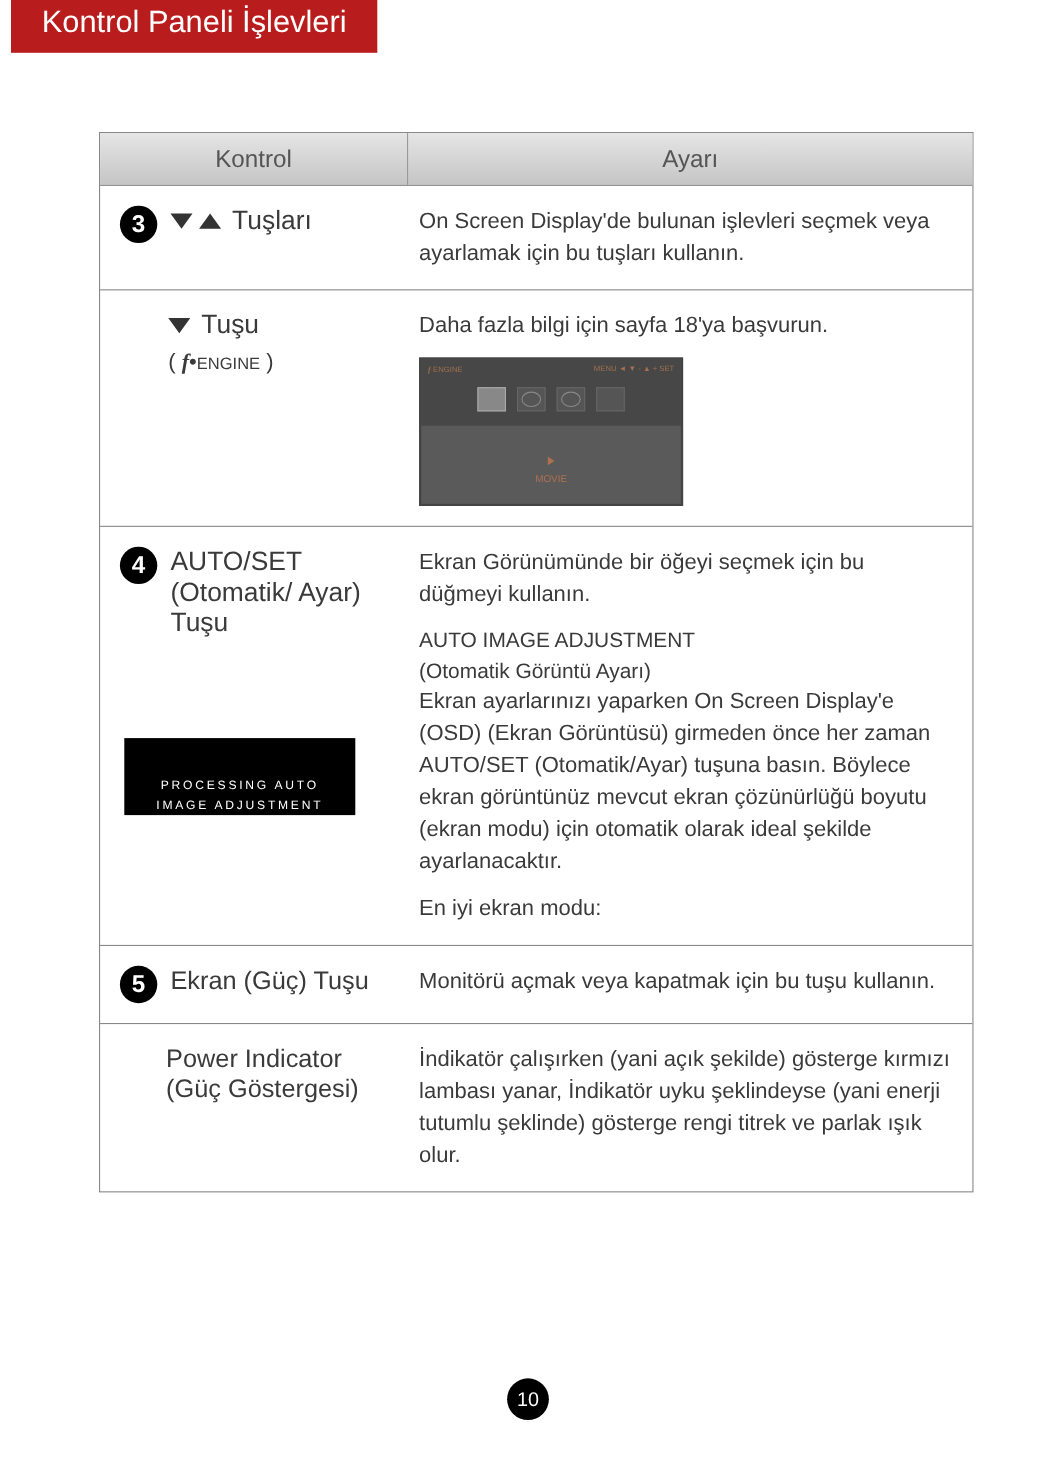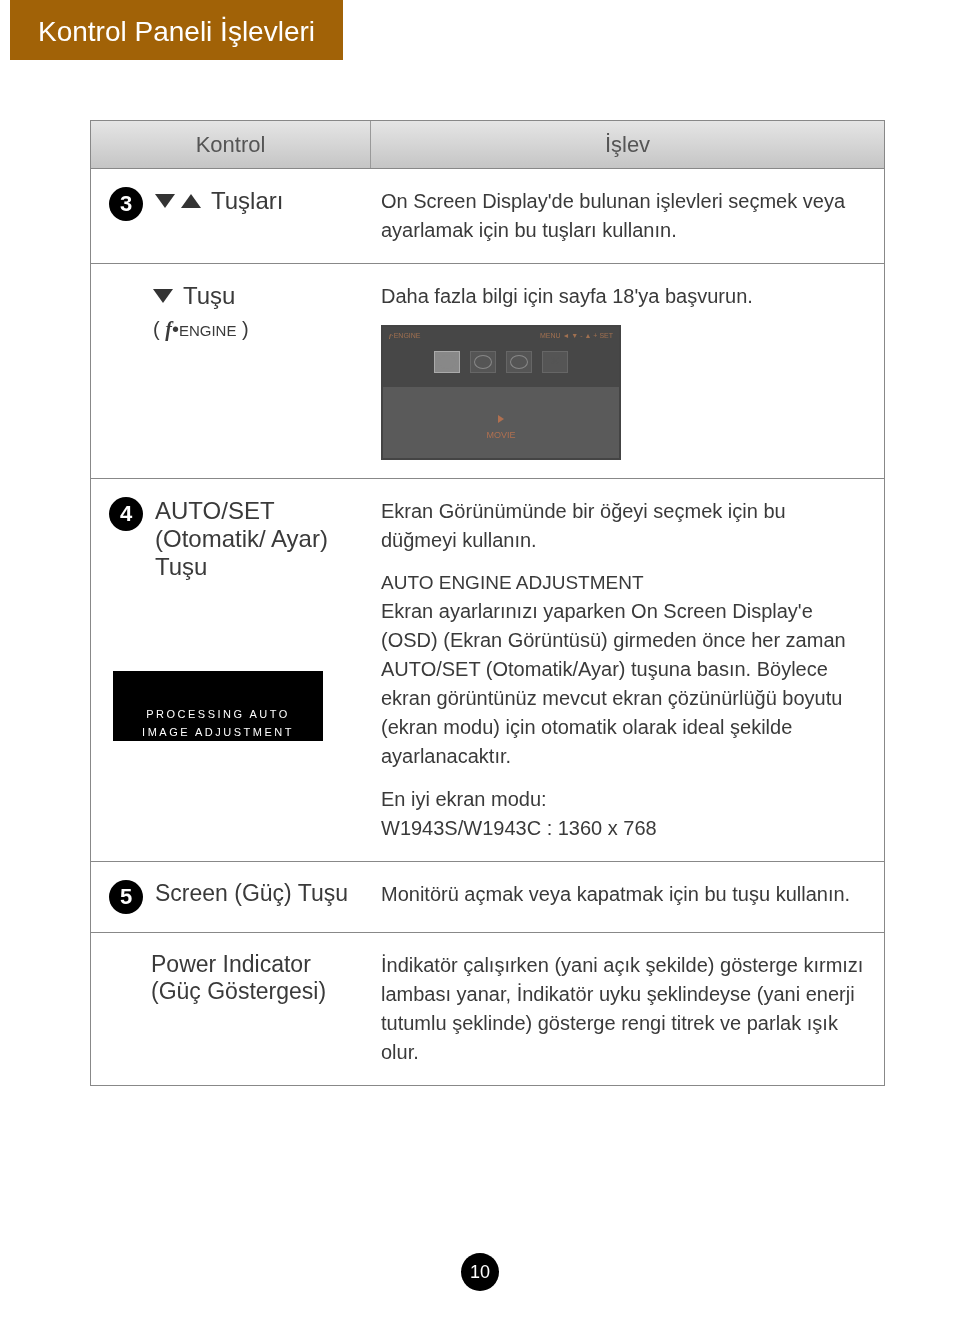--- a/index.html
+++ b/index.html
@@ -8,24 +8,24 @@
     height: 1331px;
     background: #fff;
     font-family: Arial, Helvetica, sans-serif;
     color: #3a3a3a;
     position: relative;
   }
   .black-tab {
     position: absolute;
     top: 0;
     left: 10px;
-    background: #a16207;
+    background: #b91c1c;
     color: #fff;
     font-size: 28px;
-    padding: 16px 28px 12px 28px;
+    padding: 4px 28px 12px 28px;
   }
   .table {
     position: absolute;
     top: 120px;
     left: 90px;
     width: 795px;
     border: 1px solid #888;
   }
   .header-row {
     display: flex;
@@ -184,21 +184,21 @@
   }
 </style>
 </head>
 <body>
 
 <div class="black-tab">Kontrol Paneli İşlevleri</div>
 
 <div class="table">
   <div class="header-row">
     <div class="header-cell control">Kontrol</div>
-    <div class="header-cell func">İşlev</div>
+    <div class="header-cell func">Ayarı</div>
   </div>
 
   <div class="row row3">
     <div class="cell-left">
       <span class="circle-num">3</span>
       <span style="display:inline-flex; align-items:center; gap:4px;">
         <span class="tri down"></span>
         <span class="tri up"></span>
         <span style="margin-left:6px;">Tuşları</span>
       </span>
@@ -254,34 +254,34 @@
         </div>
       </div>
       <div class="processing-box">
         <div>PROCESSING AUTO</div>
         <div>IMAGE ADJUSTMENT</div>
       </div>
     </div>
     <div class="cell-right">
       <div>Ekran Görünümünde bir öğeyi seçmek için bu düğmeyi kullanın.</div>
       <div class="subhead">
-        <div>AUTO ENGINE ADJUSTMENT</div>
+        <div>AUTO IMAGE ADJUSTMENT</div>
+        <div>(Otomatik Görüntü Ayarı)</div>
       </div>
       <div>Ekran ayarlarınızı yaparken On Screen Display'e (OSD) (Ekran Görüntüsü) girmeden önce her zaman AUTO/SET (Otomatik/Ayar) tuşuna basın. Böylece ekran görüntünüz mevcut ekran çözünürlüğü boyutu (ekran modu) için otomatik olarak ideal şekilde ayarlanacaktır.</div>
       <div style="margin-top:14px;">
         <div>En iyi ekran modu:</div>
-        <div>W1943S/W1943C : 1360 x 768</div>
       </div>
     </div>
   </div>
 
   <div class="row row5">
     <div class="cell-left">
       <span class="circle-num">5</span>
-      <span>Screen (Güç) Tuşu</span>
+      <span>Ekran (Güç) Tuşu</span>
     </div>
     <div class="cell-right">Monitörü açmak veya kapatmak için bu tuşu kullanın.</div>
   </div>
 
   <div class="row row5b">
     <div class="cell-left">
       <div>Power Indicator</div>
       <div>(Güç Göstergesi)</div>
     </div>
     <div class="cell-right">İndikatör çalışırken (yani açık şekilde) gösterge kırmızı lambası yanar, İndikatör uyku şeklindeyse (yani enerji tutumlu şeklinde) gösterge rengi titrek ve parlak ışık olur.</div>

